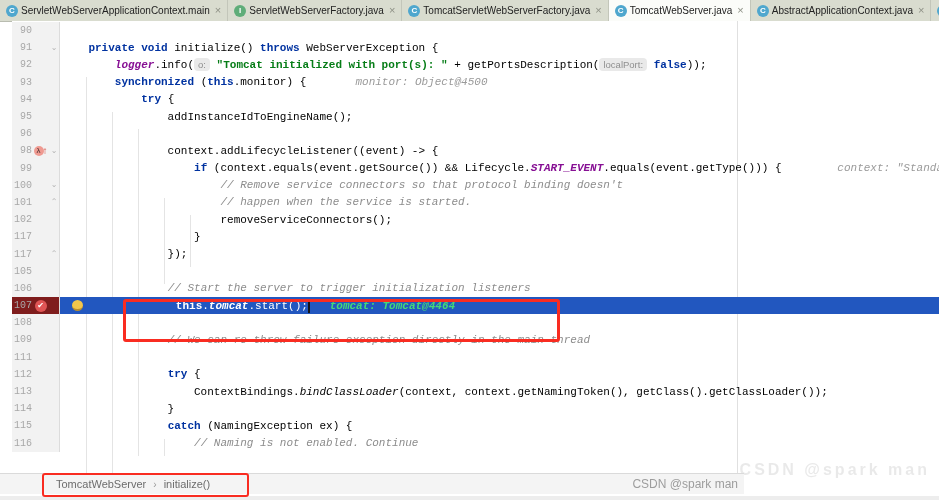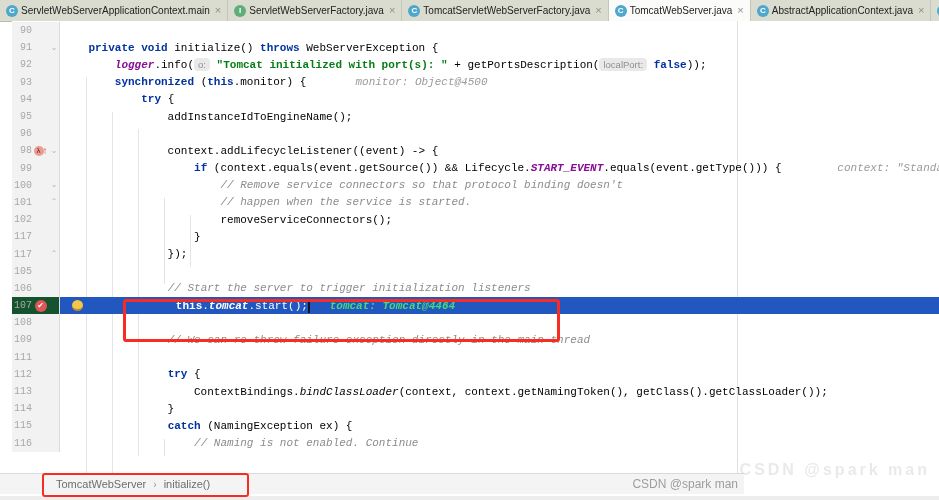--- a/index.html
+++ b/index.html
@@ -16,21 +16,21 @@
   .i-int{background:#5fad79;}
   .tab-close{color:#8e9186;font-size:11px;line-height:11px;margin-left:2px;}
   
   .editor{position:absolute;left:0;top:21px;width:939px;height:475px;background:#fff;overflow:hidden;margin-left:12px;}
   .guide{position:absolute;width:1px;background:#e4e4e4;z-index:1;}
   .margin-line{position:absolute;left:725px;top:0;width:1px;height:452px;background:#e0e0e0;z-index:1;}
   .lines{position:absolute;left:0;top:1px;width:939px;z-index:2;}
   .line{display:flex;height:17.2px;align-items:center;position:relative;}
   .gutter{width:48px;height:100%;flex:none;background:#f2f2f2;border-right:1px solid #dcdcdc;
     display:flex;align-items:center;box-sizing:border-box;}
-  .gutter.g-exec{background:#14532d;}
+  .gutter.g-exec{background:#7f1d1d;}
   .g-num{width:20px;text-align:right;font-family:"Liberation Mono",monospace;font-size:10px;color:#a8a8a8;flex:none;}
   .g-ico{width:17px;display:flex;align-items:center;justify-content:center;flex:none;}
   .g-fold{width:10px;font-size:8px;color:#b4b4b4;text-align:center;flex:none;line-height:8px;}
   .g-bp{display:inline-block;width:12px;height:12px;border-radius:50%;background:#e05555;color:#fff;
     font-size:8px;line-height:12px;text-align:center;}
   .g-lam{display:inline-block;width:10px;height:10px;border-radius:50%;background:#ef9a91;color:#42302e;
     font-size:8px;line-height:10px;text-align:center;}
   .g-arr{color:#d33b33;font-size:10px;font-weight:bold;line-height:10px;margin-left:-1px;}
   .code{flex:1;height:100%;display:flex;align-items:center;white-space:pre;overflow:hidden;
     font-family:"Liberation Mono",monospace;font-size:11px;color:#000;padding-left:2px;}

